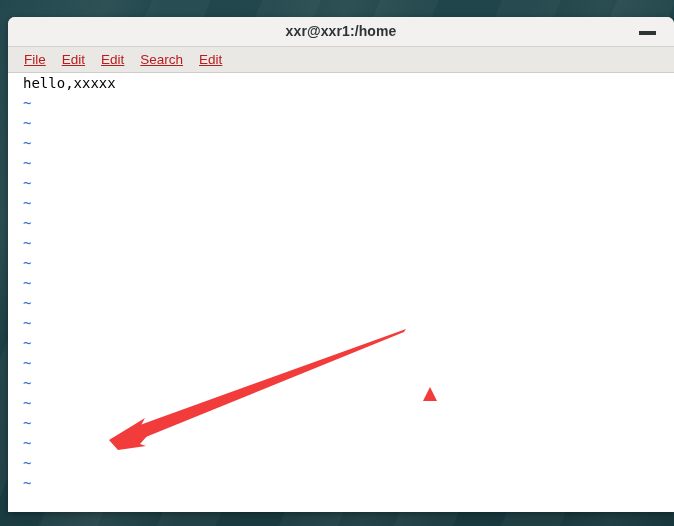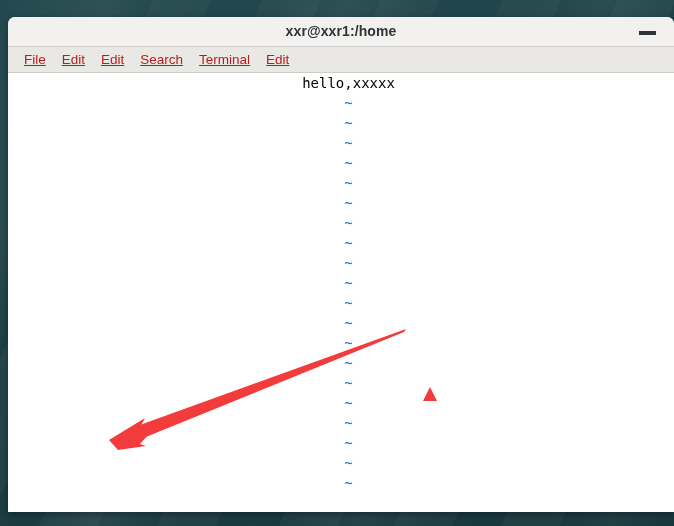--- a/index.html
+++ b/index.html
@@ -112,21 +112,20 @@
     height: 439px;
     background: #ffffff;
     font-family: "DejaVu Sans Mono", "Liberation Mono", monospace;
     font-size: 14px;
     overflow: hidden;
   }
   #buffer {
     position: absolute;
     left: 0; top: 0; right: 0;
     padding-left: 15px;
-    text-align: center;
   }
   .term-line {
     height: 20px;
     line-height: 20px;
     white-space: pre;
     color: #000000;
   }
   .term-line.tilde { color: #2f6fd0; }
 
   #statusline {
@@ -181,21 +180,20 @@
     <div id="minimize-button">
       <div class="bar"></div>
     </div>
   </div>
 
   <div id="menubar">
     <div class="menu-item">File</div>
     <div class="menu-item">Edit</div>
     <div class="menu-item">Edit</div>
     <div class="menu-item">Search</div>
-    <div class="menu-item">Terminal</div>
     <div class="menu-item">Edit</div>
   </div>
 
   <div id="screen">
     <div id="buffer">
         <div class="term-line">hello,xxxxx</div>
         <div class="term-line tilde">~</div>
         <div class="term-line tilde">~</div>
         <div class="term-line tilde">~</div>
         <div class="term-line tilde">~</div>

